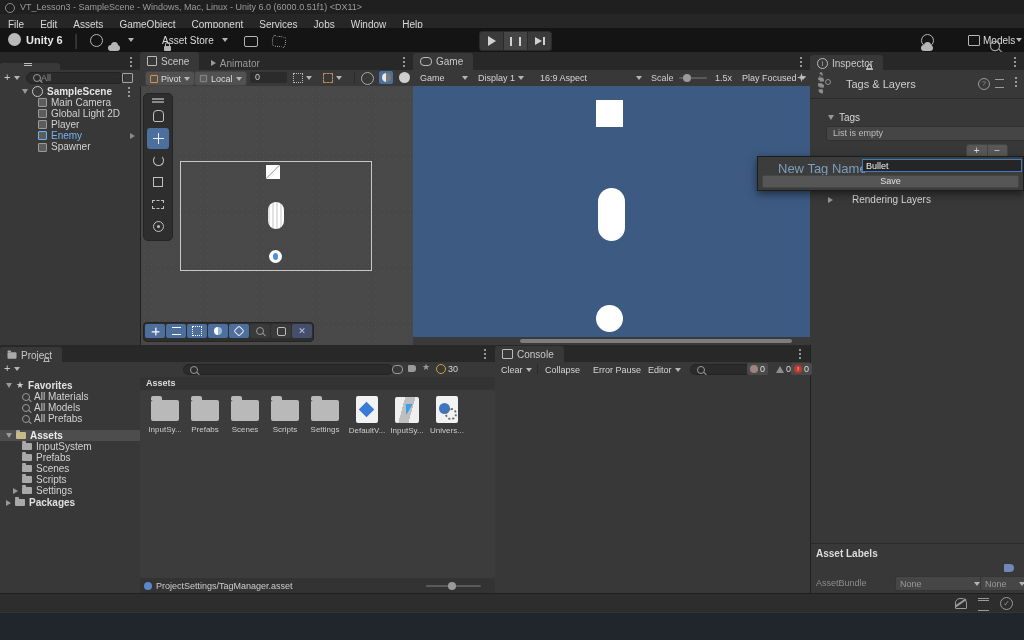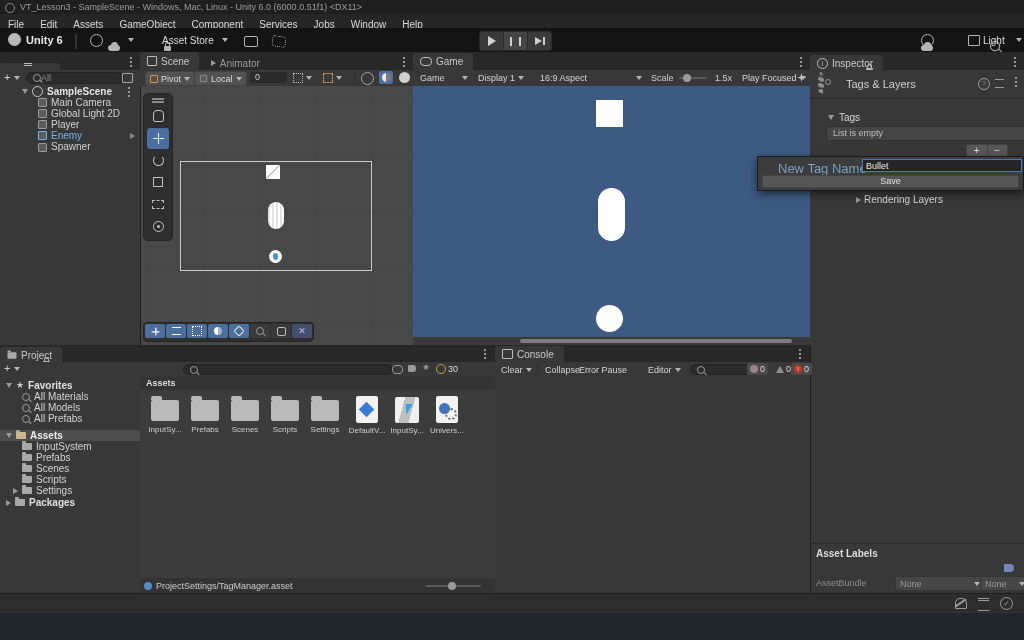--- a/index.html
+++ b/index.html
@@ -96,21 +96,21 @@
       </span>
     <span class="abs" style="left:527px;top:3px;width:23px;height:18px;background:#3a3a3a;border:1px solid #2a2a2a;border-radius:0 3px 3px 0;display:flex;align-items:center;justify-content:center;">
         <span style="width:0;height:0;border-left:7px solid #d0d0d0;border-top:4px solid transparent;border-bottom:4px solid transparent;"></span>
         <span style="width:2px;height:8px;background:#d0d0d0;margin-left:1px;"></span>
       </span>
     
     <span class="abs cloudic" style="left:893px;top:9px;"></span>
     <span class="abs" style="left:921px;top:6px;width:11px;height:11px;border:1.5px solid #b5b5b5;border-radius:50%;"></span>
     <span class="abs mag" style="left:947px;top:8px;transform:scale(1.3);"></span>
     <span class="abs" style="left:968px;top:7px;width:10px;height:9px;border:1.5px solid #b5b5b5;border-radius:1px;"></span>
-    <span class="abs" style="left:983px;top:7px;font-size:10px;color:#dcdcdc;">Light</span>
+    <span class="abs" style="left:983px;top:7px;font-size:10px;color:#dcdcdc;">Models</span>
     <span class="abs caret-d" style="left:1016px;top:10px;"></span>
   </div>
 
   <div class="abs tabbar" style="left:0;top:52px;width:140px;height:18px;border-right:1px solid #202020;">
     <span class="tab active" style="max-width:96px;flex-direction:column;">
       <span style="width:8px;height:6px;border-top:1.5px solid #bbb;border-bottom:1.5px solid #bbb;"></span>
       <span>Hierarchy</span>
     </span>
     <span class="abs lockic" style="left:113px;top:7px;"></span>
     <span class="abs kebab" style="left:130px;top:9px;"></span>
@@ -312,21 +312,21 @@
     <div class="abs row" style="left:18px;top:42px;gap:5px;">
       <span class="tri-d"></span>
       <span style="font-size:10px;color:#d8d8d8;">Tags</span>
     </div>
     <div class="abs" style="left:16px;top:56px;width:192px;height:13px;background:#454545;border:1px solid #303030;border-radius:2px;font-size:9px;color:#bdbdbd;line-height:13px;padding-left:6px;">List is empty</div>
     <div class="abs" style="right:16px;top:74px;width:40px;height:13px;background:#585858;border:1px solid #444;border-radius:3px;display:flex;">
       <span style="flex:1;text-align:center;font-size:10px;line-height:12px;color:#ddd;border-right:1px solid #444;">+</span>
       <span style="flex:1;text-align:center;font-size:10px;line-height:12px;color:#ddd;">−</span>
     </div>
 
-    <div class="abs row" style="left:18px;top:124px;gap:3px;margin-left:28px;">
+    <div class="abs row" style="left:18px;top:124px;gap:19px;">
       <span class="tri-r"></span>
       <span style="font-size:10px;color:#d8d8d8;">Rendering Layers</span>
     </div>
 
     <div class="abs" style="left:0;top:473px;width:214px;height:1px;background:#2a2a2a;"></div>
     <div class="abs" style="left:6px;top:478px;font-size:10px;font-weight:bold;color:#dcdcdc;">Asset Labels</div>
     <span class="abs" style="right:10px;top:494px;width:10px;height:8px;background:#6f88b8;border-radius:1px 4px 4px 1px;"></span>
     <div class="abs" style="left:6px;top:508px;font-size:9px;color:#8d8d8d;">AssetBundle</div>
     <div class="abs row" style="left:85px;top:506px;width:80px;height:13px;background:#464646;border:1px solid #353535;border-radius:2px;justify-content:space-between;padding:0 4px;">
       <span style="font-size:9px;color:#9a9a9a;">None</span>
@@ -481,21 +481,21 @@
   </div>
   <div class="abs toolrow" style="left:495px;top:362px;width:315px;height:15px;border-right:1px solid #202020;">
     <span class="abs flatbtn" style="left:3px;top:1px;">
         <span>Clear</span>
         <span class="caret-d"></span>
       </span>
     <span class="abs" style="left:42px;top:2px;width:1px;height:10px;background:#2a2a2a;"></span>
     <span class="abs flatbtn" style="left:47px;top:1px;">
         <span>Collapse</span>
       </span>
-    <span class="abs flatbtn" style="left:81px;top:1px;justify-content:center;">
+    <span class="abs flatbtn" style="left:95px;top:1px;justify-content:center;">
         <span>Error Pause</span>
       </span>
     <span class="abs flatbtn" style="left:150px;top:1px;">
         <span>Editor</span>
         <span class="caret-d"></span>
       </span>
     <div class="abs searchbox" style="left:195px;top:2px;width:110px-60px;width:52px;height:9px;">
         <span class="mag"></span>
       </div>
     <span class="abs row" style="left:252px;top:1px;gap:2px;background:#4a4a4a;border-radius:2px;padding:0 3px;height:12px;">

